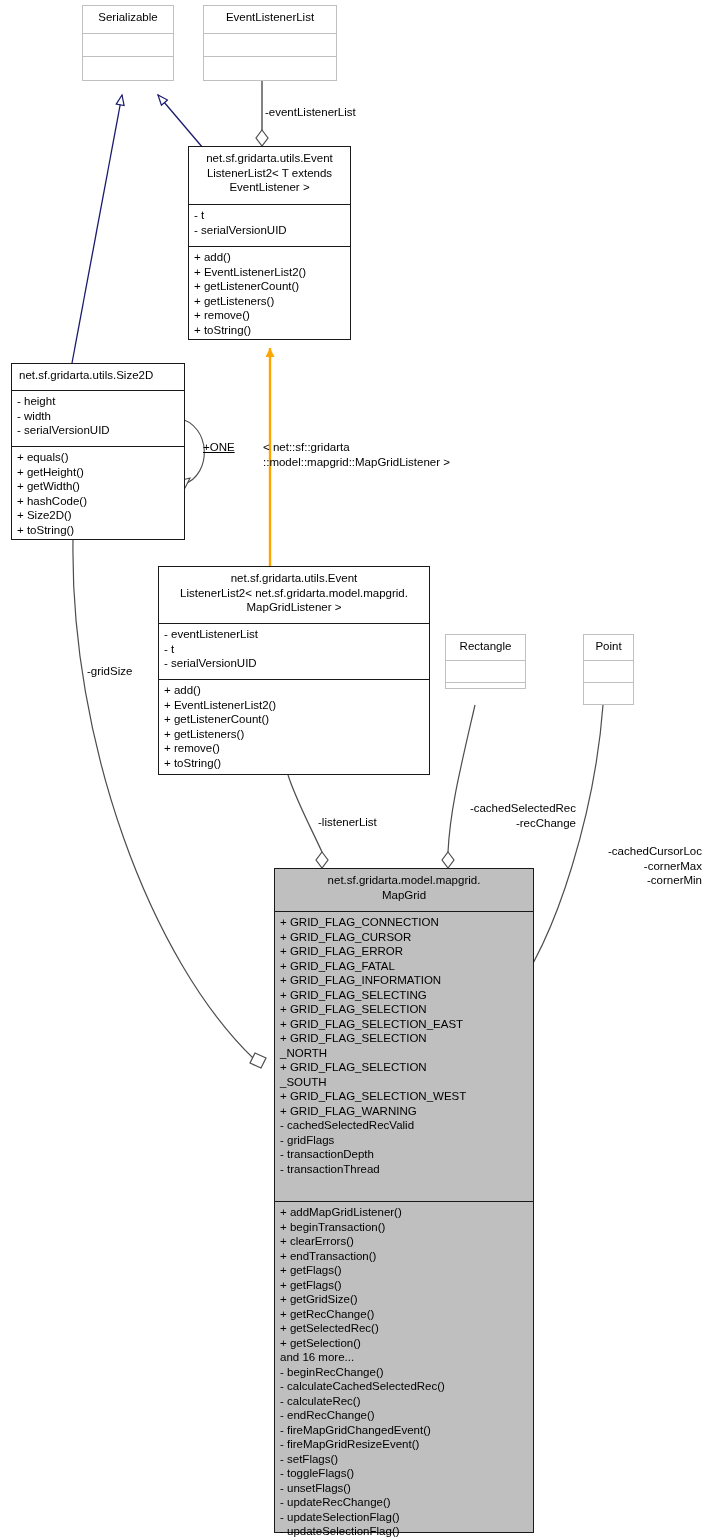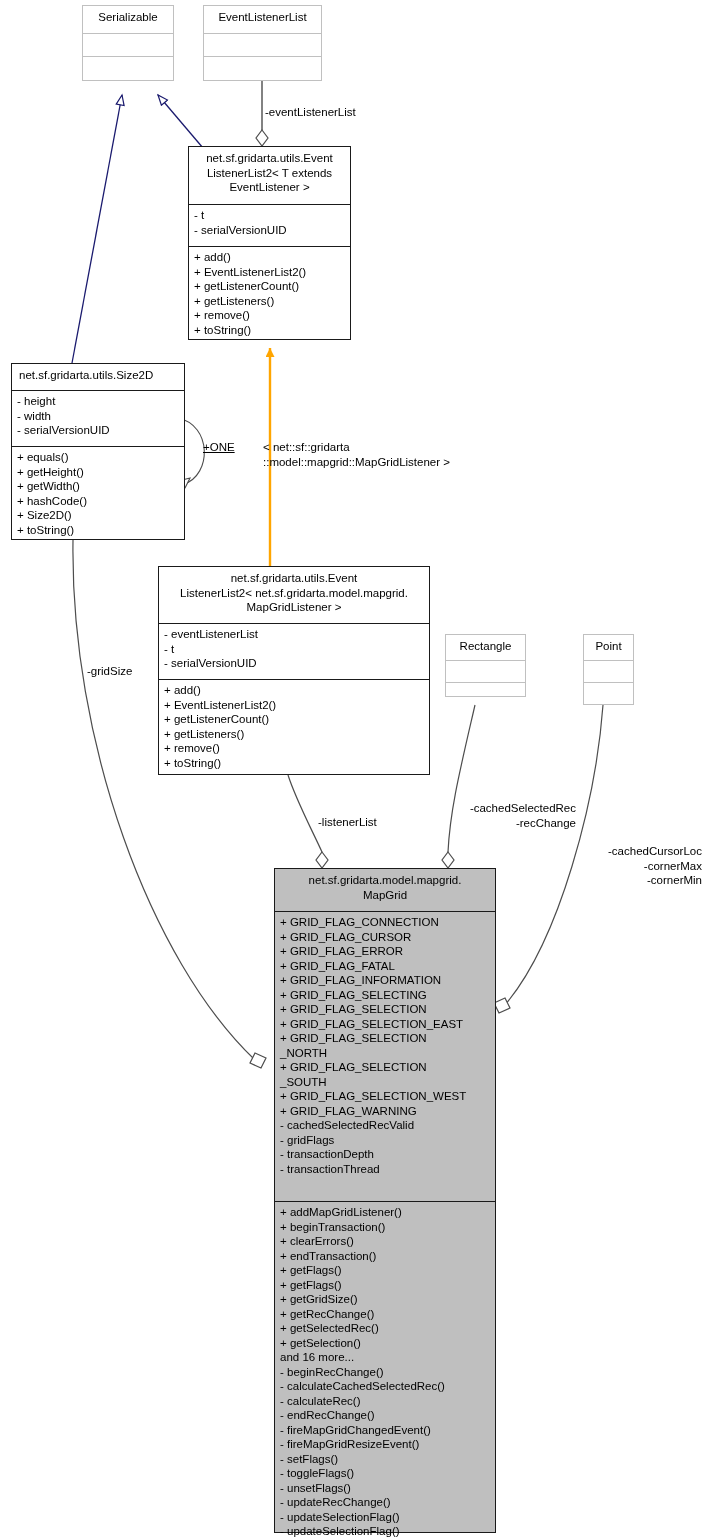--- a/index.html
+++ b/index.html
@@ -144,21 +144,21 @@
       <polygon points="505,998 494,1003 499,1013 510,1008" fill="#ffffff" stroke="#4d4d4d" stroke-width="1.2"></polygon>
     </g>
   </svg>
 
   <div class="uml-box" style="left:82px; top:5px; width:92px; height:76px;">
     <div class="title" style="height:27px;">Serializable</div>
     <div class="sec empty-sec"></div>
     <div class="sec empty-sec"></div>
   </div>
 
-  <div class="uml-box" style="left:203px; top:5px; width:119px; height:76px;">
+  <div class="uml-box" style="left:203px; top:5px; width:134px; height:76px;">
     <div class="title" style="height:27px;">EventListenerList</div>
     <div class="sec empty-sec"></div>
     <div class="sec empty-sec"></div>
   </div>
 
   <div class="edge-label" style="left:265px; top:105px;">-eventListenerList</div>
 
   <div class="uml-box solid" style="left:180px; top:146px; width:163px; height:194px;">
     <div class="title" style="height:57px; white-space:pre;">net.sf.gridarta.utils.Event
 ListenerList2&lt; T extends
@@ -201,42 +201,42 @@
     <div class="sec members" style="height:95px;">+ add()
 + EventListenerList2()
 + getListenerCount()
 + getListeners()
 + remove()
 + toString()</div>
   </div>
 
   <div class="edge-label" style="left:87px; top:664px;">-gridSize</div>
 
-  <div class="uml-box" style="left:445px; top:634px; width:81px; height:63px;">
+  <div class="uml-box" style="left:445px; top:634px; width:81px; height:55px;">
     <div class="title" style="height:25px;">Rectangle</div>
     <div class="sec" style="height:22px;"></div>
     <div class="sec" style="height:22px;"></div>
   </div>
 
   <div class="uml-box" style="left:583px; top:634px; width:51px; height:71px;">
     <div class="title" style="height:25px;">Point</div>
     <div class="sec" style="height:22px;"></div>
     <div class="sec" style="height:22px;"></div>
   </div>
 
   <div class="edge-label center" style="left:456px; top:801px; width:120px;">-cachedSelectedRec
 -recChange</div>
 
   <div class="edge-label center" style="left:590px; top:844px; width:112px;">-cachedCursorLoc
 -cornerMax
 -cornerMin</div>
 
   <div class="edge-label" style="left:318px; top:815px;">-listenerList</div>
 
-  <div class="uml-box filled" style="left:274px; top:868px; width:222px; height:665px;">
+  <div class="uml-box filled" style="left:274px; top:868px; width:260px; height:665px;">
     <div class="title" style="height:42px; white-space:pre;">net.sf.gridarta.model.mapgrid.
 MapGrid</div>
     <div class="sec members" style="height:268px;">+ GRID_FLAG_CONNECTION
 + GRID_FLAG_CURSOR
 + GRID_FLAG_ERROR
 + GRID_FLAG_FATAL
 + GRID_FLAG_INFORMATION
 + GRID_FLAG_SELECTING
 + GRID_FLAG_SELECTION
 + GRID_FLAG_SELECTION_EAST

